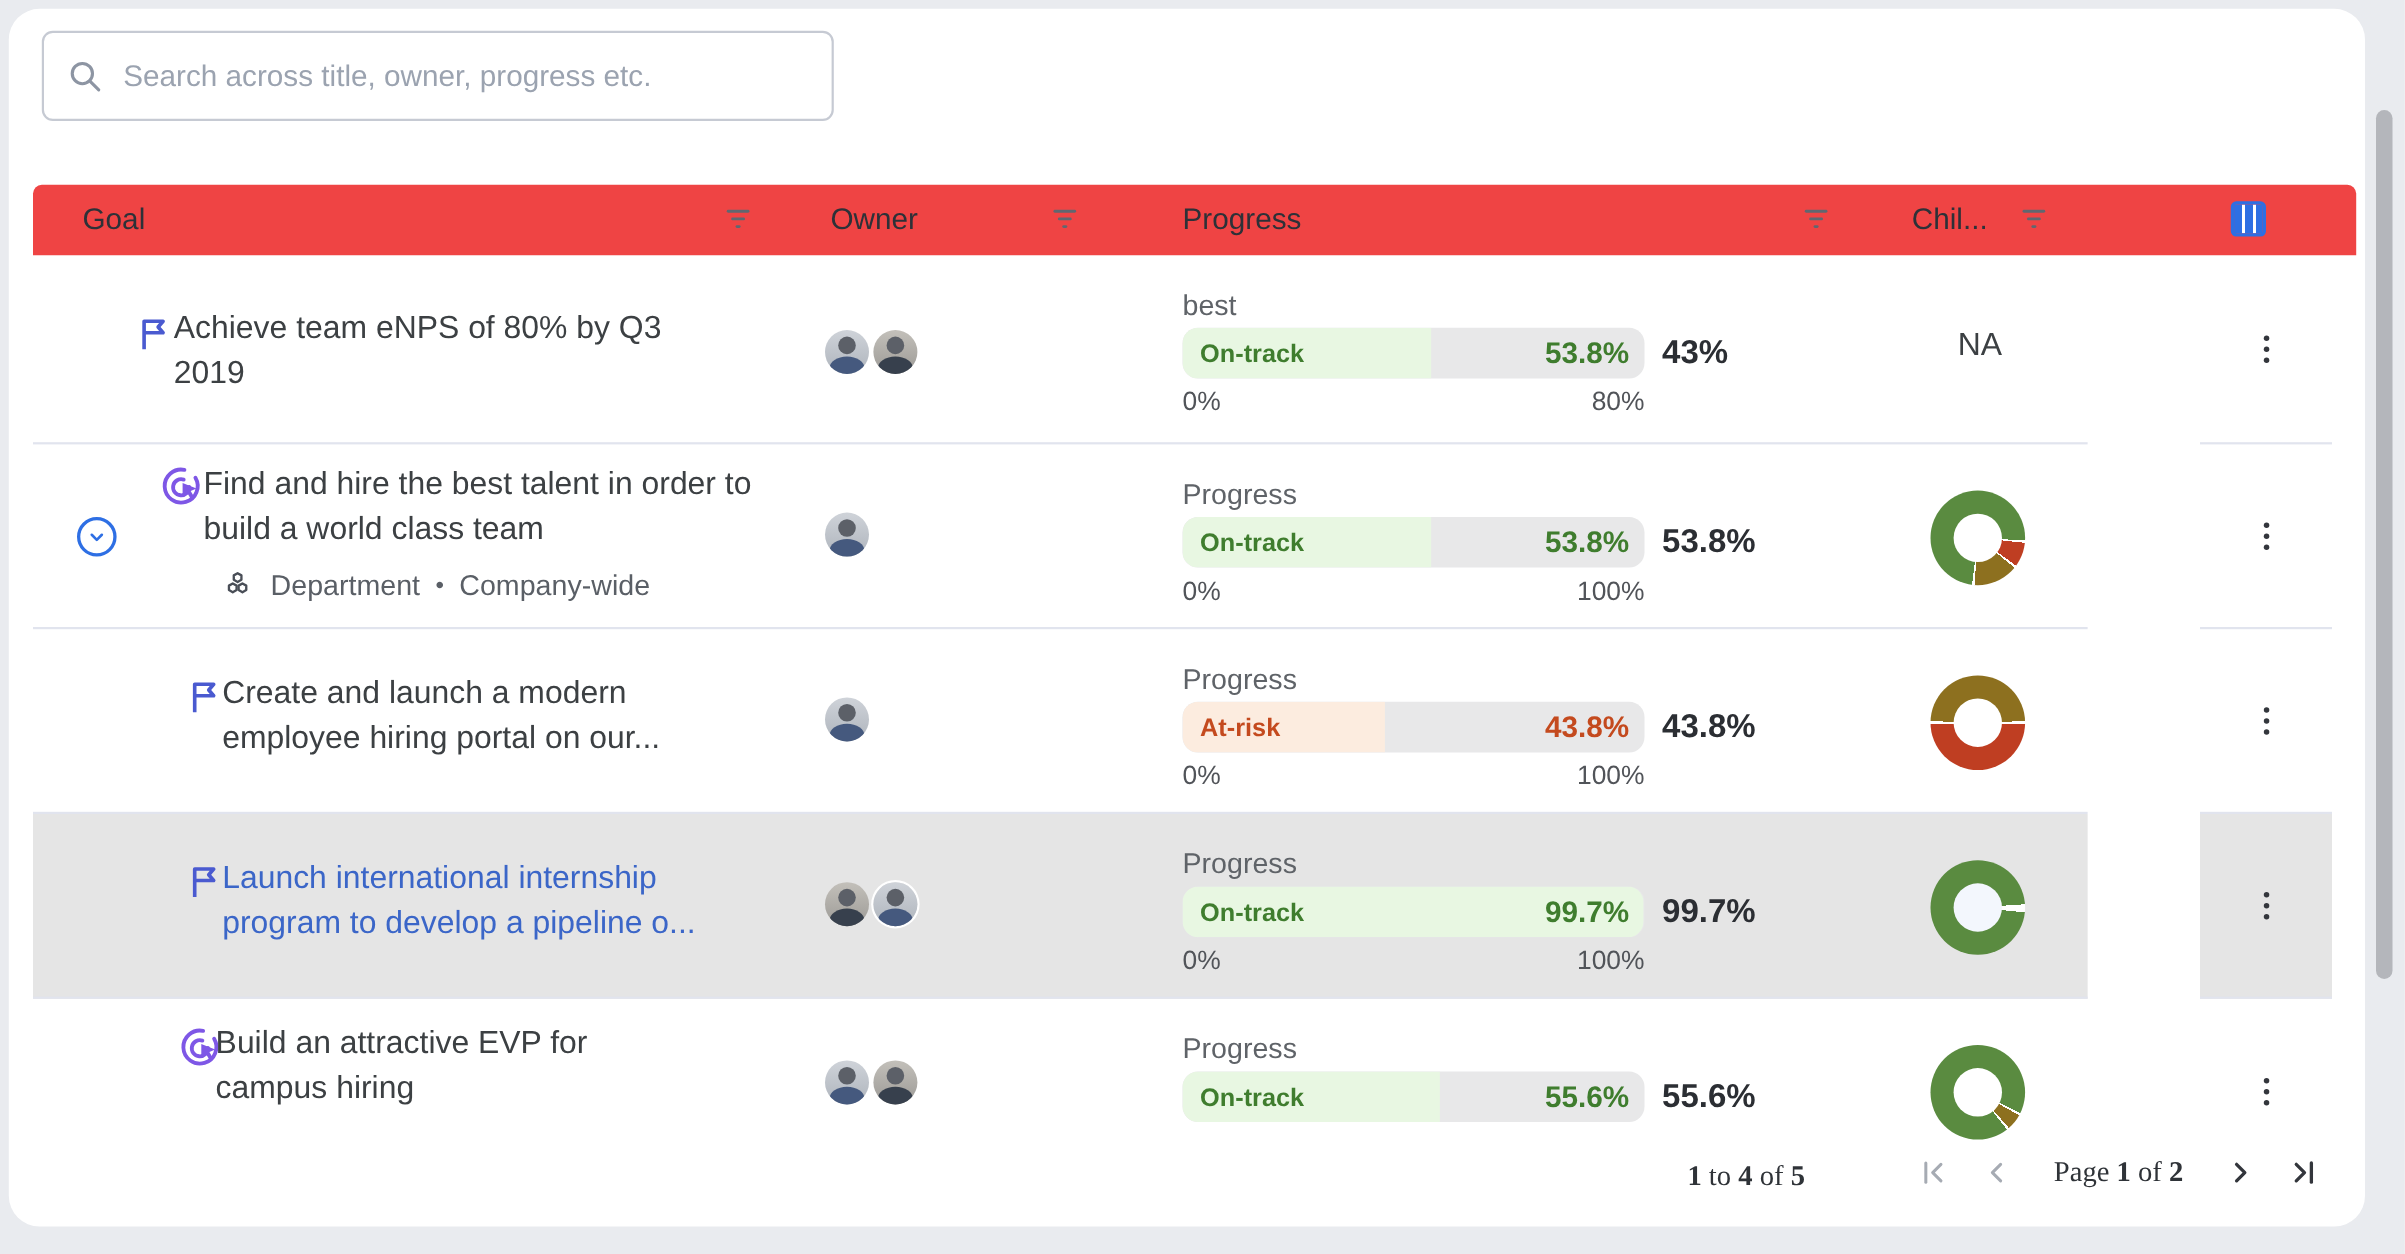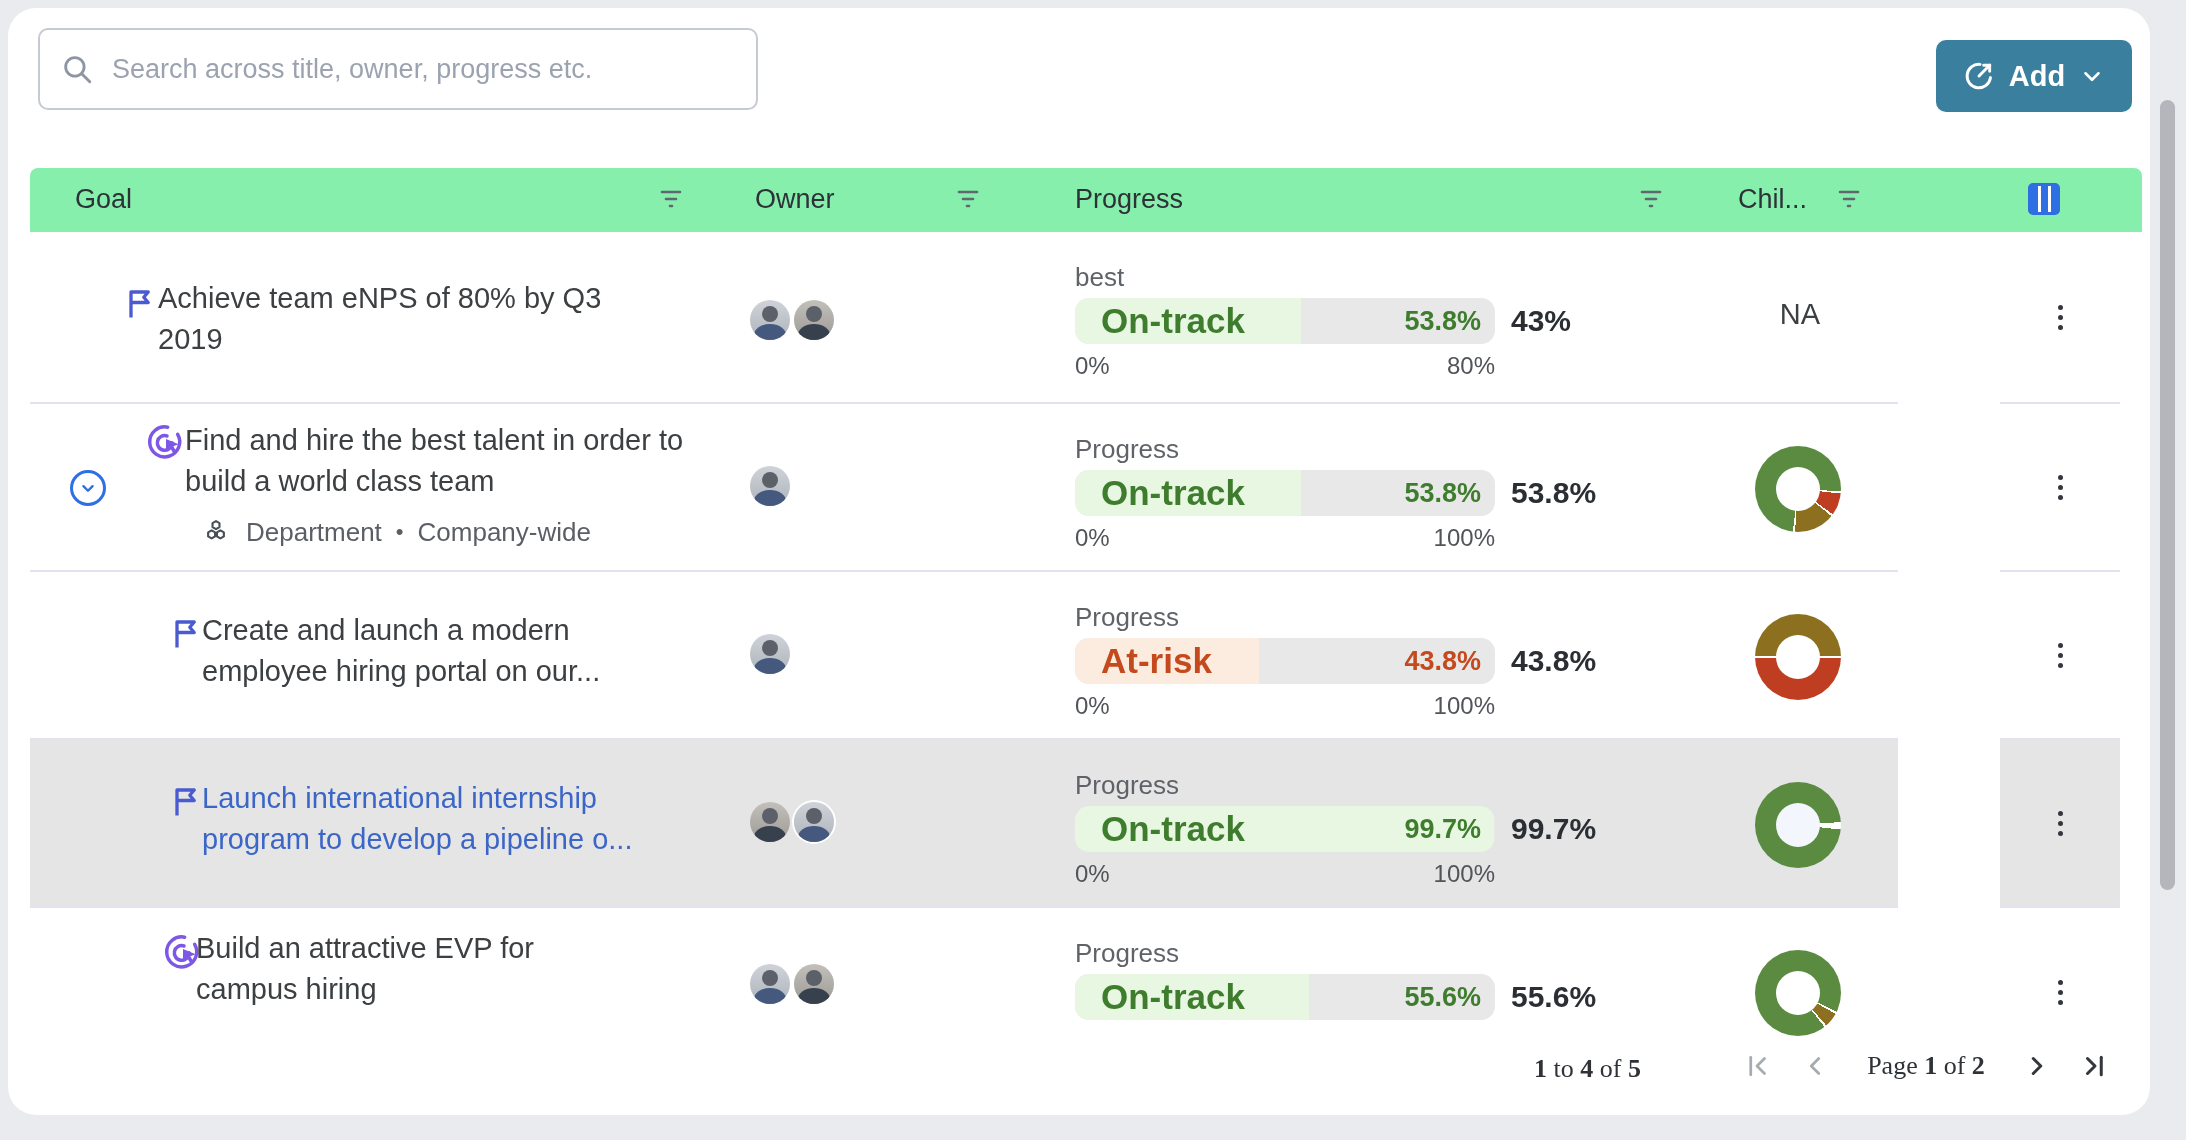--- a/index.html
+++ b/index.html
@@ -9,21 +9,21 @@
   
   .search{position:absolute;left:30px;top:20px;width:720px;height:82px;border:2px solid #c6cad3;
     border-radius:10px;display:flex;align-items:center;gap:16px;padding:0 20px;box-sizing:border-box;}
   .search input{border:none;outline:none;flex:1;font-size:27px;color:#3c4043;background:transparent;
     font-family:"Liberation Sans",sans-serif;}
   .search input::placeholder{color:#9ba3b0;}
   .addbtn{position:absolute;left:1928px;top:32px;width:196px;height:72px;background:#3a7f9e;border:none;
     border-radius:10px;color:#fff;display:flex;align-items:center;justify-content:center;gap:14px;
     font-size:29px;font-weight:bold;cursor:pointer;font-family:"Liberation Sans",sans-serif;}
   
-  .thead{position:absolute;left:22px;top:160px;width:2112px;height:64px;background:#86efac;
+  .thead{position:absolute;left:22px;top:160px;width:2112px;height:64px;background:#ef4444;
     border-radius:8px 8px 0 0;}
   .thead .hlabel{position:absolute;top:16px;font-size:27px;color:#2d3138;}
   .ficon{position:absolute;top:20px;width:26px;height:22px;cursor:pointer;}
   .colicon{position:absolute;left:1998px;top:15px;width:32px;height:32px;border:3px solid #2e6fe3;
     border-radius:5px;box-sizing:border-box;cursor:pointer;
     background:linear-gradient(to right,#2e6fe3 0 7px,#fff 7px 10px,#2e6fe3 10px 17px,#fff 17px 20px,#2e6fe3 20px 26px);}
   
   .tbody{position:absolute;left:22px;top:224px;width:1868px;height:806px;overflow:hidden;}
   .acts{position:absolute;left:1992px;top:224px;width:120px;height:806px;overflow:hidden;}
   .trow{position:relative;width:100%;border-bottom:2px solid #e1e4ee;box-sizing:border-box;}
@@ -48,21 +48,21 @@
   .avatar.dk{background:linear-gradient(180deg,#c3c0ba 0%,#9c9a96 100%);}
   .avatar.dk::after{background:#37404d;}
   .avatar+.avatar{margin-left:4px;box-shadow:0 0 0 2px #fff;}
   
   .prog{position:absolute;left:1045px;top:0;width:560px;}
   .plabel{position:absolute;top:30px;font-size:26px;color:#5f6368;}
   .pbar{position:absolute;top:66px;width:420px;height:46px;background:#e8e8e9;border-radius:14px;overflow:hidden;}
   .pfill{position:absolute;left:0;top:0;height:100%;border-radius:14px 0 0 14px;display:flex;align-items:center;}
   .pfill.ok{background:#e8f7e2;} .pfill.risk{background:#fcecdf;}
   .pfill.full{border-radius:14px;}
-  .pstatus{padding-left:26px;font-size:35px;font-weight:bold;white-space:nowrap;}
+  .pstatus{padding-left:16px;font-size:23px;font-weight:bold;white-space:nowrap;}
   .ok .pstatus,.txt-ok{color:#3f7d2e;} .risk .pstatus,.txt-risk{color:#c44a1e;}
   .pinval{position:absolute;right:14px;top:0;height:46px;display:flex;align-items:center;
     font-size:27px;font-weight:bold;}
   .pout{position:absolute;left:436px;top:66px;height:46px;display:flex;align-items:center;
     font-size:30px;font-weight:bold;color:#2b2e33;}
   .prange{position:absolute;top:120px;width:420px;display:flex;justify-content:space-between;
     font-size:24px;color:#515459;}
   
   .donut{position:absolute;left:1725px;top:42px;width:86px;height:86px;border-radius:50%;}
   .donut::after{content:"";position:absolute;inset:21px;background:#fff;border-radius:50%;}
@@ -91,35 +91,20 @@
   <div class="search">
     <span>
       <svg width="34" height="34" viewBox="0 0 24 24" fill="none" stroke="#8d95a3" stroke-width="2" stroke-linecap="round">
           <circle cx="10.5" cy="10.5" r="6.5"></circle>
           <path d="M15.5 15.5L21 21"></path>
         </svg>
     </span>
     <input type="text" placeholder="Search across title, owner, progress etc." style="">
   </div>
 
-  <button class="addbtn">
-    <span>
-      <svg width="32" height="32" viewBox="0 0 24 24" fill="none" stroke="#fff" stroke-width="2.2" stroke-linecap="round">
-          <path d="M20.6 13.2A8.8 8.8 0 1 1 12.8 3.3"></path>
-          <path d="M12 12 20 4"></path>
-          <path d="M15.5 4h4.5v4.5" fill="none"></path>
-        </svg>
-    </span>
-    <span>Add</span>
-    <span>
-      <svg width="26" height="26" viewBox="0 0 24 24" fill="none" stroke="#fff" stroke-width="2.4" stroke-linecap="round" stroke-linejoin="round">
-          <path d="M6 9.5l6 6 6-6"></path>
-        </svg>
-    </span>
-  </button>
 
   <div class="thead">
     <span class="hlabel" style="left:45px">Goal</span>
     <span class="ficon" style="left:628px">
         <svg width="26" height="22" viewBox="0 0 26 22" stroke="#606770" stroke-width="2.6" stroke-linecap="round">
           <path d="M4 4h18"></path>
           <path d="M8 11h10"></path>
           <path d="M12 18h2"></path>
         </svg>
       </span>

